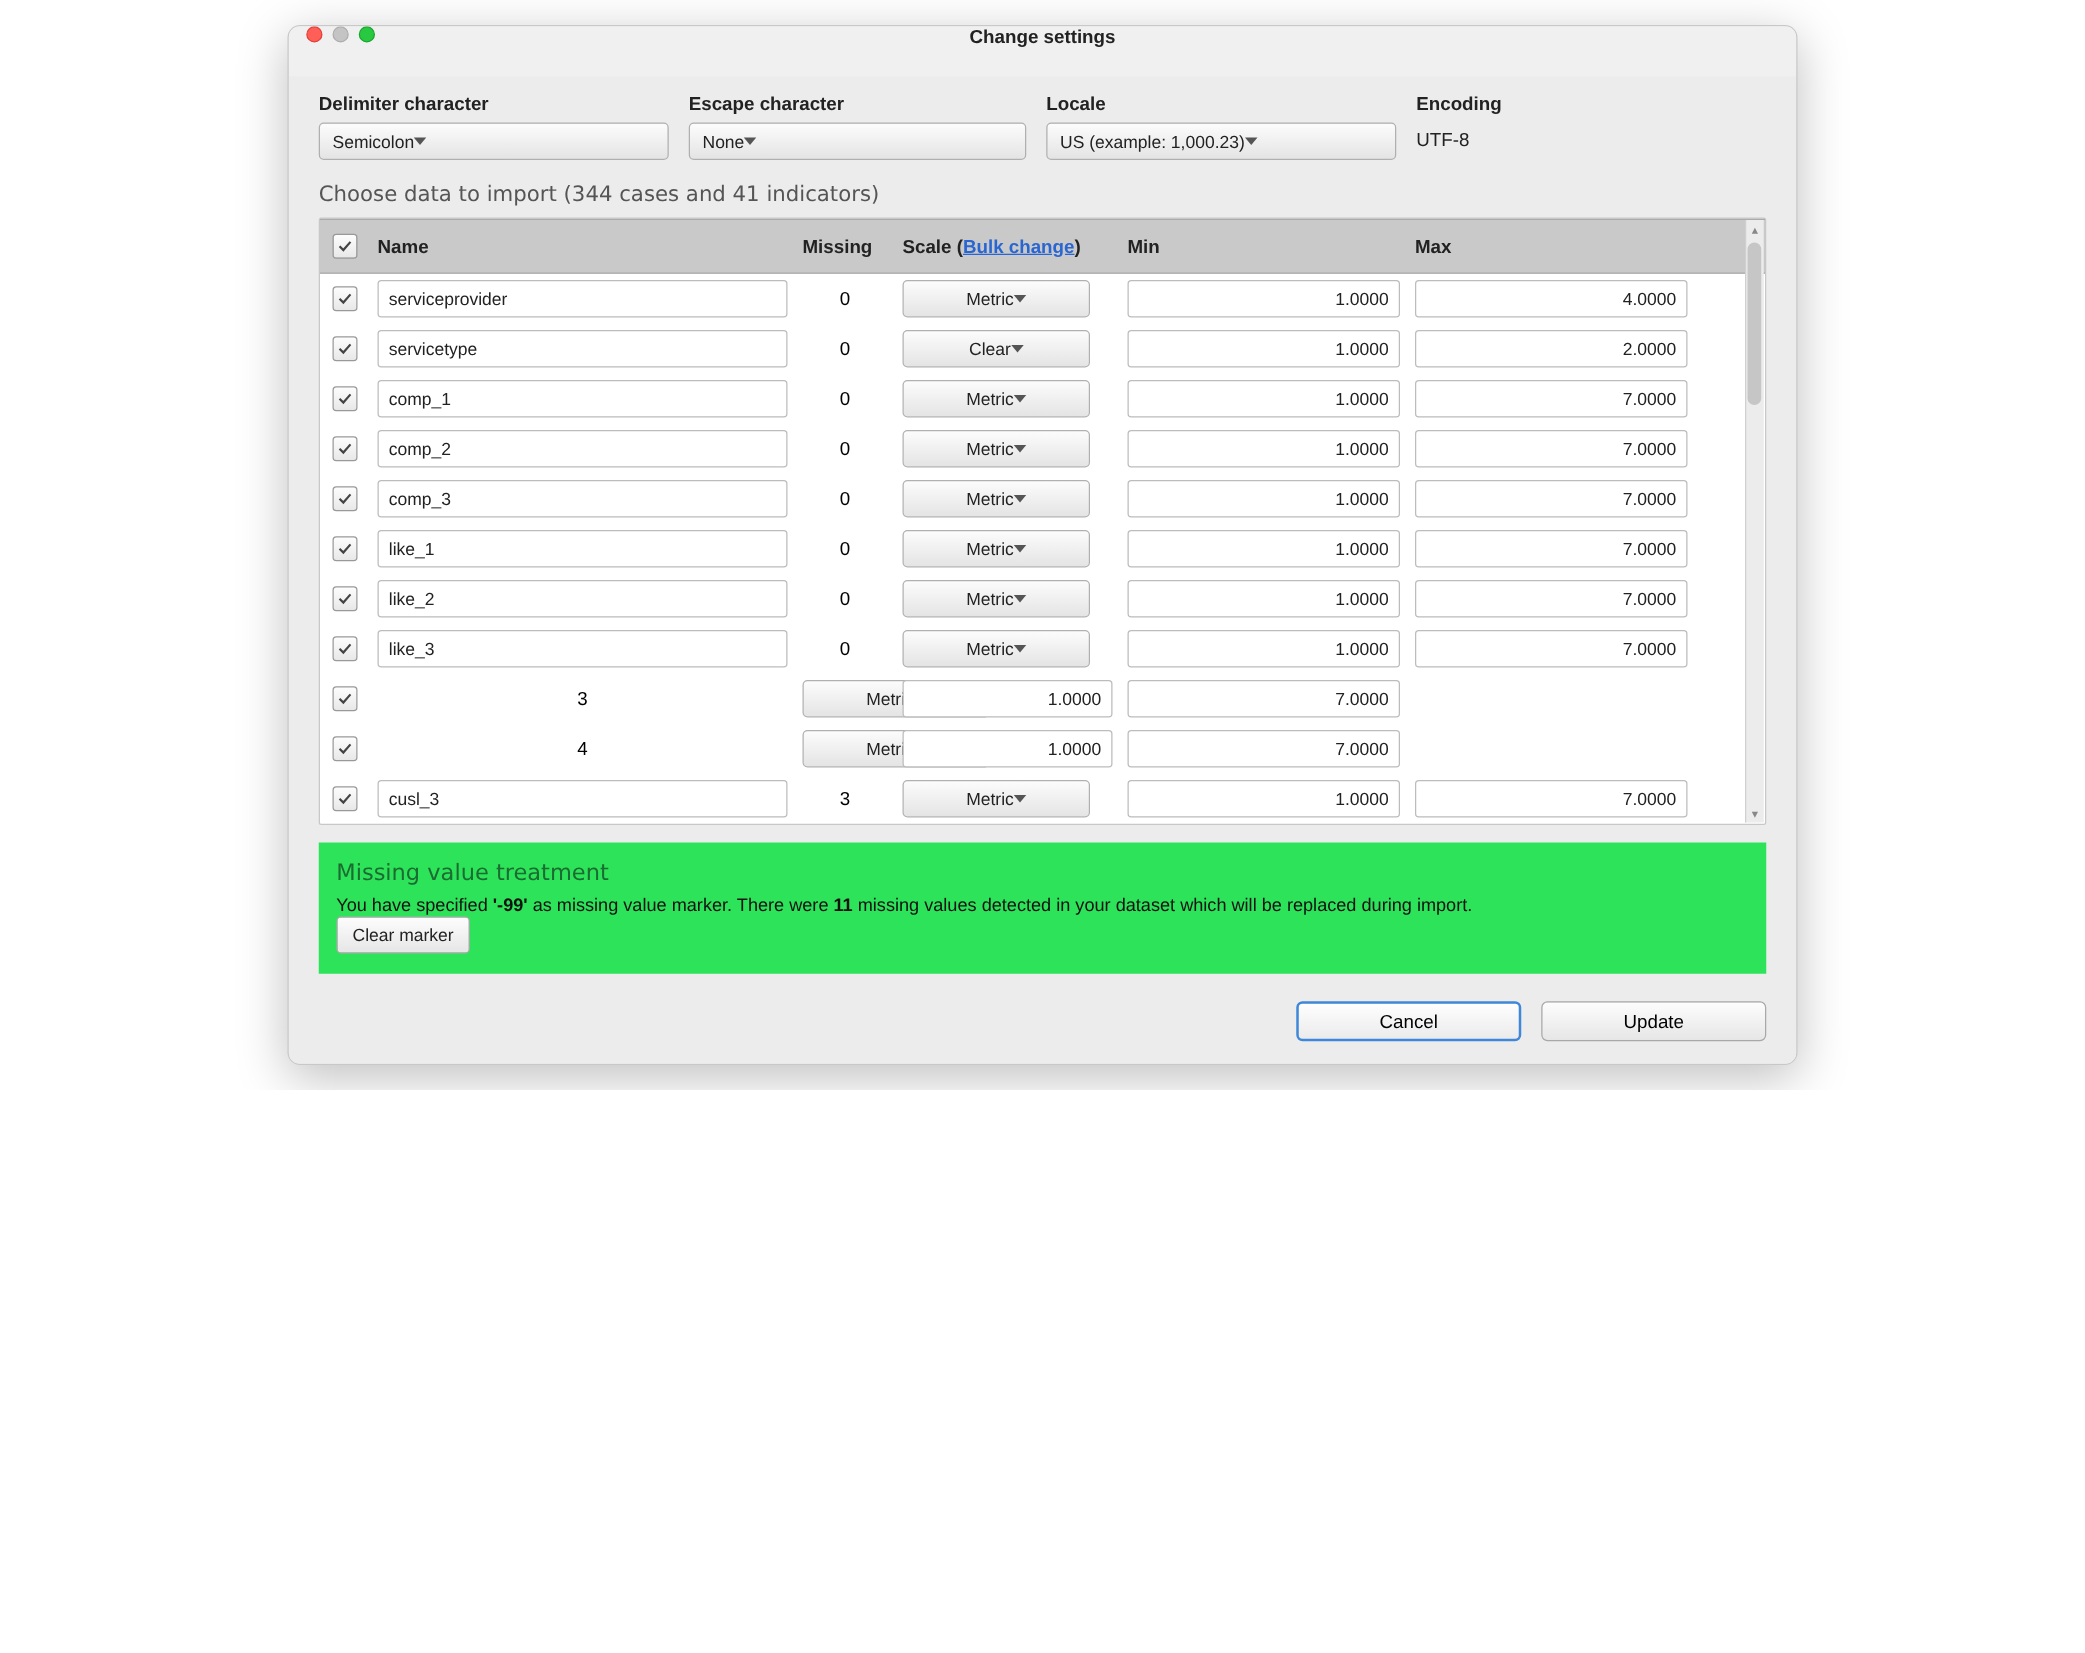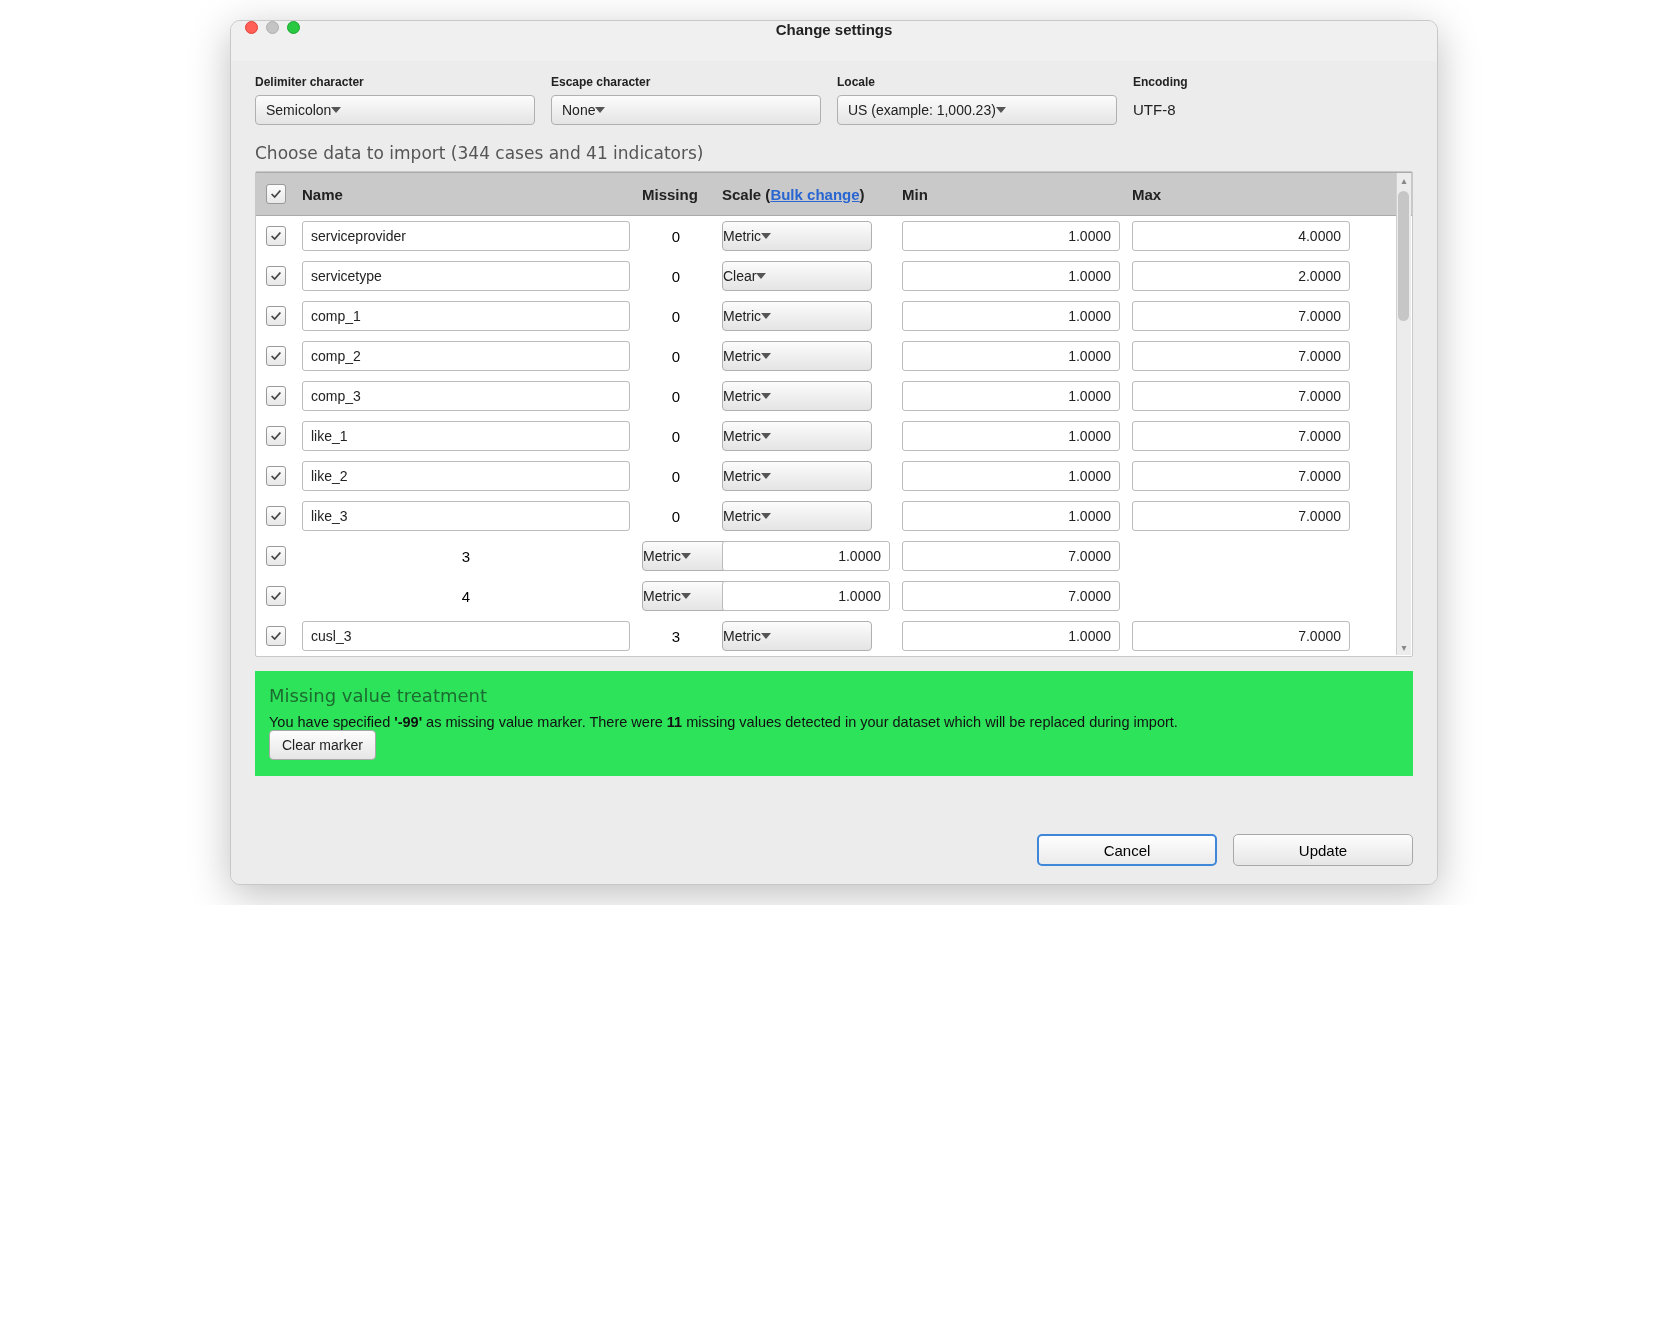--- a/index.html
+++ b/index.html
@@ -56,21 +56,21 @@
   color: #555;
   letter-spacing: 0.5px;
   margin-bottom: 10px;
 }
 .csv-settings {
   display: flex;
   gap: 16px;
   margin-bottom: 18px;
 }
 .field-col { display: flex; flex-direction: column; gap: 6px; }
-.field-label { font-weight: 700; font-size: 12px; color: #222; }
+.field-label { font-weight: 700; font-size: 15px; color: #222; }
 .dropdown {
   height: 30px;
   background: linear-gradient(#fcfcfc,#e4e4e4);
   border: 1px solid #b0b0b0;
   border-radius: 4px;
   display: flex;
   align-items: center;
   justify-content: flex-start;
   padding: 0 10px;
   font-size: 14px;
@@ -148,22 +148,22 @@
 }
 .checkbox svg { width: 14px; height: 14px; }
 .scale-dd {
   height: 30px;
   width: 150px;
   background: linear-gradient(#fcfcfc,#e4e4e4);
   border: 1px solid #b0b0b0;
   border-radius: 4px;
   display: flex;
   align-items: center;
-  justify-content: flex-start;
-  padding: 0 0;
+  justify-content: center;
+  padding: 0 10px;
   font-size: 14px;
   color: #222;
 }
 .scrollbar-track {
   position: absolute;
   right: 1px; top: 1px; bottom: 1px;
   width: 15px;
   background: #ececec;
   border-left: 1px solid #d0d0d0;
 }
@@ -209,21 +209,20 @@
   margin-top: 22px;
 }
 .footer-btn {
   width: 180px;
   height: 32px;
   border-radius: 5px;
   font-size: 15px;
   background: linear-gradient(#fdfdfd,#e6e6e6);
   border: 1px solid #a8a8a8;
   cursor: default;
-  margin-top: 36px;
 }
 .footer-btn.primary {
   border: 2px solid #3f87d9;
   background: linear-gradient(#fefefe,#ebebeb);
 }
 </style>
 </head>
 <body>
 
 <div class="window">

